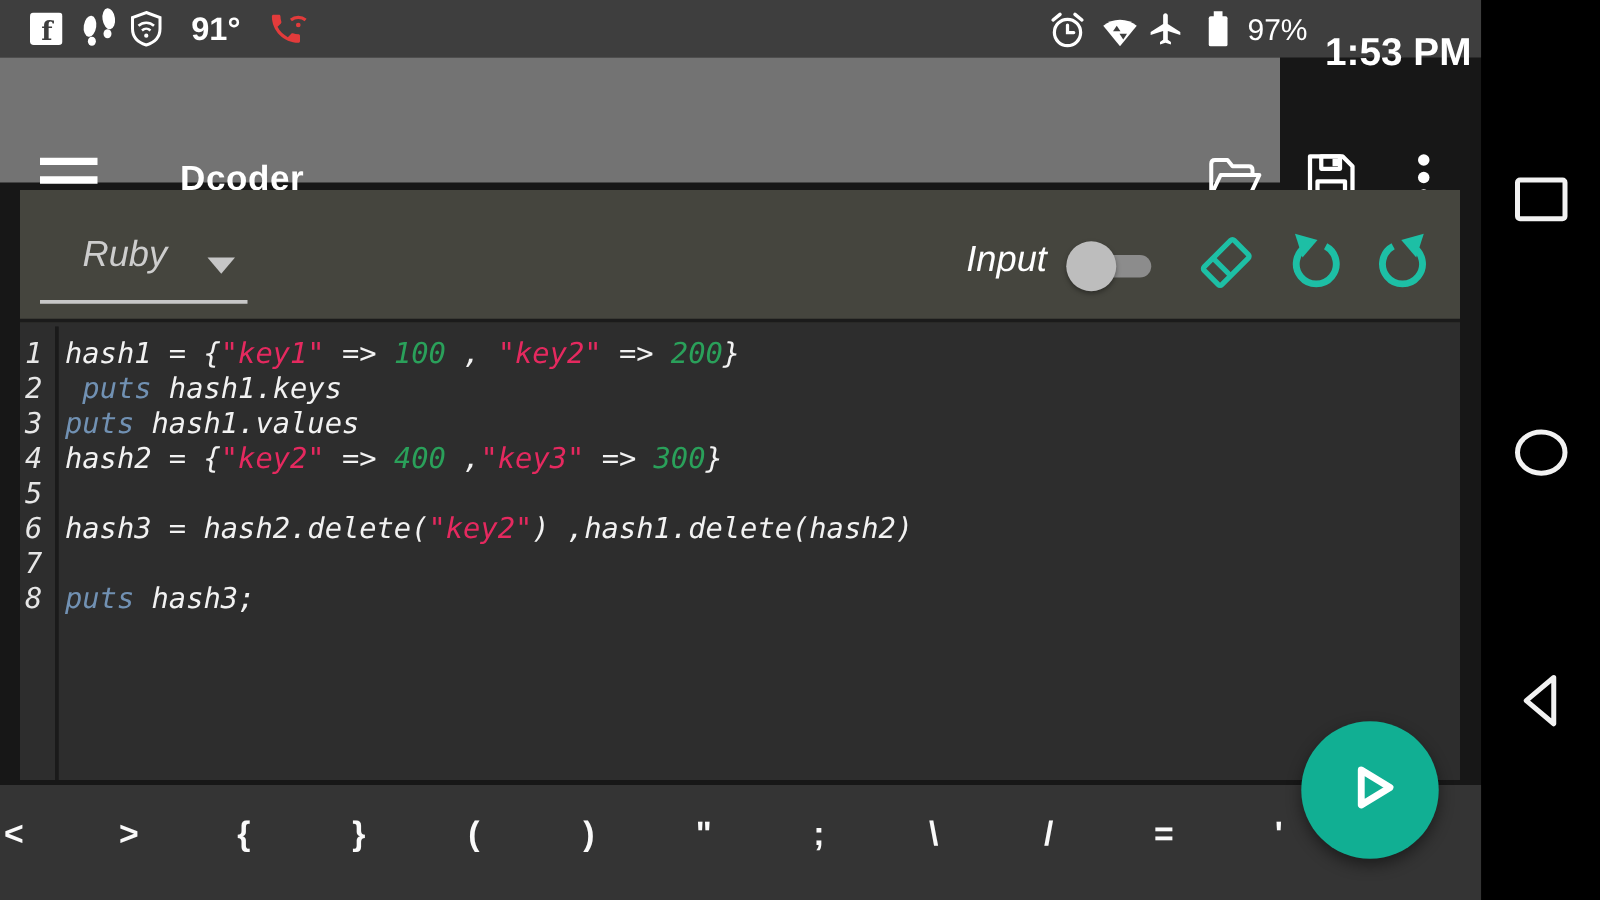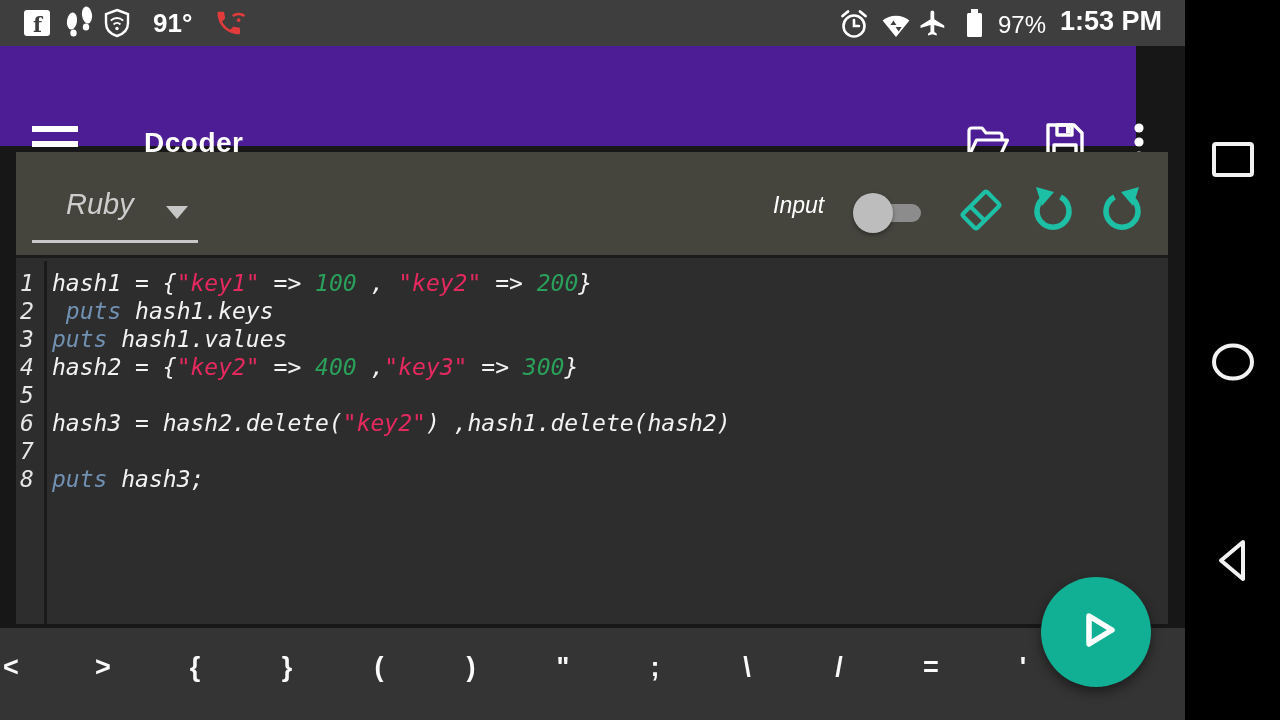--- a/index.html
+++ b/index.html
@@ -6,33 +6,33 @@
   .screen{position:relative;width:1280px;height:720px;overflow:hidden;background:#000;
           font-family:"Liberation Sans",sans-serif;-webkit-font-smoothing:antialiased;}
   .app{position:absolute;left:0;top:0;width:1185px;height:720px;background:#171717;}
 
   
   .status-bar{position:absolute;left:0;top:0;width:1185px;height:46px;background:#3e3e3e;}
   .sb-abs{position:absolute;}
   .sb-text{color:#fff;font-weight:bold;}
 
   
-  .toolbar{position:absolute;left:0;top:46px;width:1136px;height:100px;background:#4c1d95;}
+  .toolbar{position:absolute;left:0;top:46px;width:1024px;height:100px;background:#737373;}
   .app-title{position:absolute;left:144px;top:81px;font-size:28px;font-weight:600;color:#fff;letter-spacing:.5px;}
   .tb-btn{position:absolute;cursor:pointer;}
 
   
   .panel{position:absolute;left:16px;top:152px;width:1152px;height:472px;background:#2d2d2d;font-style:italic;}
   .panel-header{position:absolute;left:0;top:0;width:1152px;height:106px;background:#45453e;border-bottom:3px solid #1b1b1b;box-sizing:border-box;}
   .lang-select{position:absolute;left:16px;top:28px;width:166px;height:58px;cursor:pointer;}
   .lang-label{position:absolute;left:34px;top:8px;font-size:29px;color:#cdcdcd;}
   .lang-caret{position:absolute;right:10px;top:26px;width:0;height:0;
               border-left:11px solid transparent;border-right:11px solid transparent;border-top:13px solid #c6c6c6;}
   .lang-underline{position:absolute;left:16px;top:88px;width:166px;height:3px;background:#c8c8c8;}
-  .input-label{position:absolute;left:757px;top:40px;font-size:23px;color:#fff;}
+  .input-label{position:absolute;left:757px;top:40px;font-size:29px;color:#fff;}
   .switch{position:absolute;left:841px;top:52px;width:64px;height:18px;background:#8c8c8c;border-radius:10px;cursor:pointer;}
   .switch-knob{position:absolute;left:-4px;top:-11px;width:40px;height:40px;border-radius:50%;background:#bdbdbd;box-shadow:0 2px 4px rgba(0,0,0,.35);}
   .hdr-icon{position:absolute;top:34px;color:var(--accent,#1dbfa5);cursor:pointer;}
 
   
   .code-area{position:absolute;left:0;top:109px;width:1152px;height:363px;overflow:hidden;
              font-family:"DejaVu Sans Mono",monospace;font-size:23px;color:#f2f2f2;padding-top:8px;box-sizing:border-box;}
   .gutter-sep{position:absolute;left:28px;top:0;height:363px;width:3px;background:#1a1a1a;}
   .code-line{position:relative;height:28px;line-height:28px;white-space:pre;}
   .ln{position:absolute;left:4px;width:22px;color:#e6e6e6;}
@@ -113,21 +113,21 @@
           <path d="M21 16v-2l-8-5V3.5c0-.8-.7-1.5-1.5-1.5S10 2.7 10 3.5V9l-8 5v2l8-2.5V19l-2 1.5V22l3.5-1 3.5 1v-1.5L13 19v-5.5l8 2.5z" fill="#fff"></path>
           </svg>
       </span>
       <span class="sb-abs" style="left:965px;top:7px;">
         <svg width="19" height="32" viewBox="0 0 19 32">
           <rect x="6" y="2" width="7" height="5" fill="#fff"></rect>
           <rect x="2" y="6" width="15" height="24" rx="1.5" fill="#fff"></rect>
           </svg>
       </span>
       <span class="sb-abs sb-text" style="left:998px;top:11px;font-size:24px;font-weight:normal;">97%</span>
-      <span class="sb-abs sb-text" style="left:1060px;top:6px;font-size:27px;">1:53 PM</span>
+      <span class="sb-abs sb-text" style="left:1060px;top:24px;font-size:31px;">1:53 PM</span>
     </div>
 
     <div class="toolbar">
       <span class="tb-btn" style="left:32px;top:80px;">
         <svg width="48" height="36" viewBox="0 0 48 36">
           <rect x="0" y="0" width="46" height="6" fill="#fff"></rect>
           <rect x="0" y="15" width="46" height="6" fill="#fff"></rect>
           <rect x="0" y="30" width="46" height="6" fill="#fff"></rect>
           </svg>
       </span>

